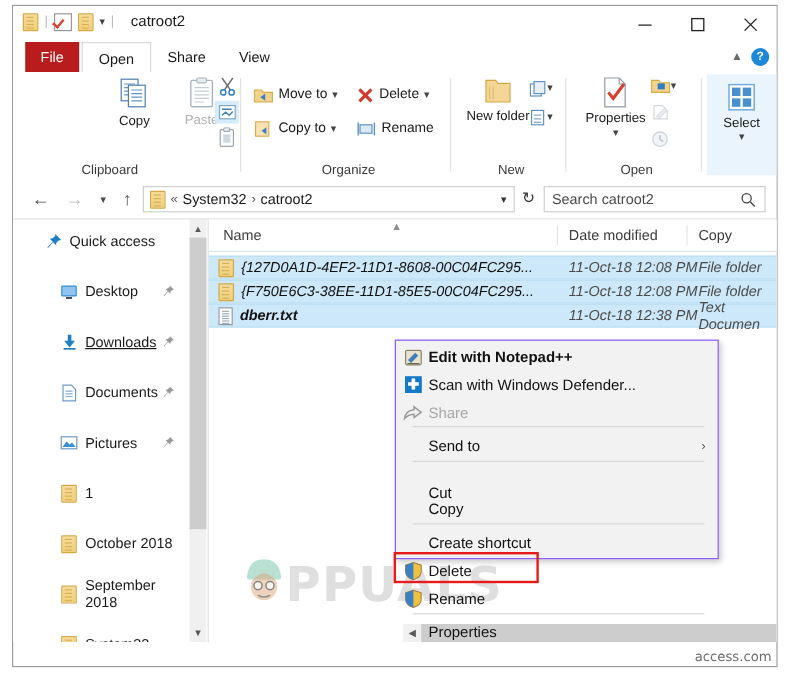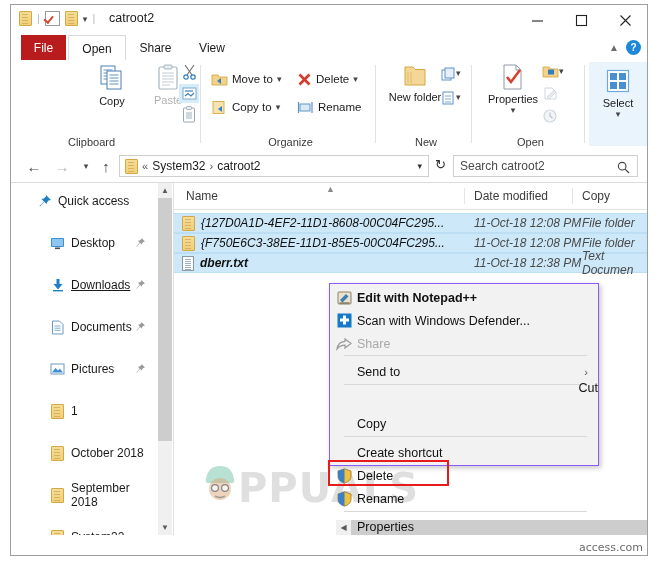--- a/index.html
+++ b/index.html
@@ -611,21 +611,21 @@
     <div class="msep" style="top:71px;"></div>
 
     <div class="mi" style="top:76px;">
       <span class="mico"></span>
       <span class="mlbl">Send to</span>
       <span class="sub">›</span>
     </div>
 
     <div class="msep" style="top:100px;"></div>
 
-    <div class="mi" style="top:92px;justify-content:flex-end;">
+    <div class="mi" style="top:115px;">
       <span class="mico"></span>
       <span class="mlbl">Cut</span>
     </div>
     <div class="mi" style="top:128px;">
       <span class="mico"></span>
       <span class="mlbl">Copy</span>
     </div>
 
     <div class="msep" style="top:152px;"></div>
 

